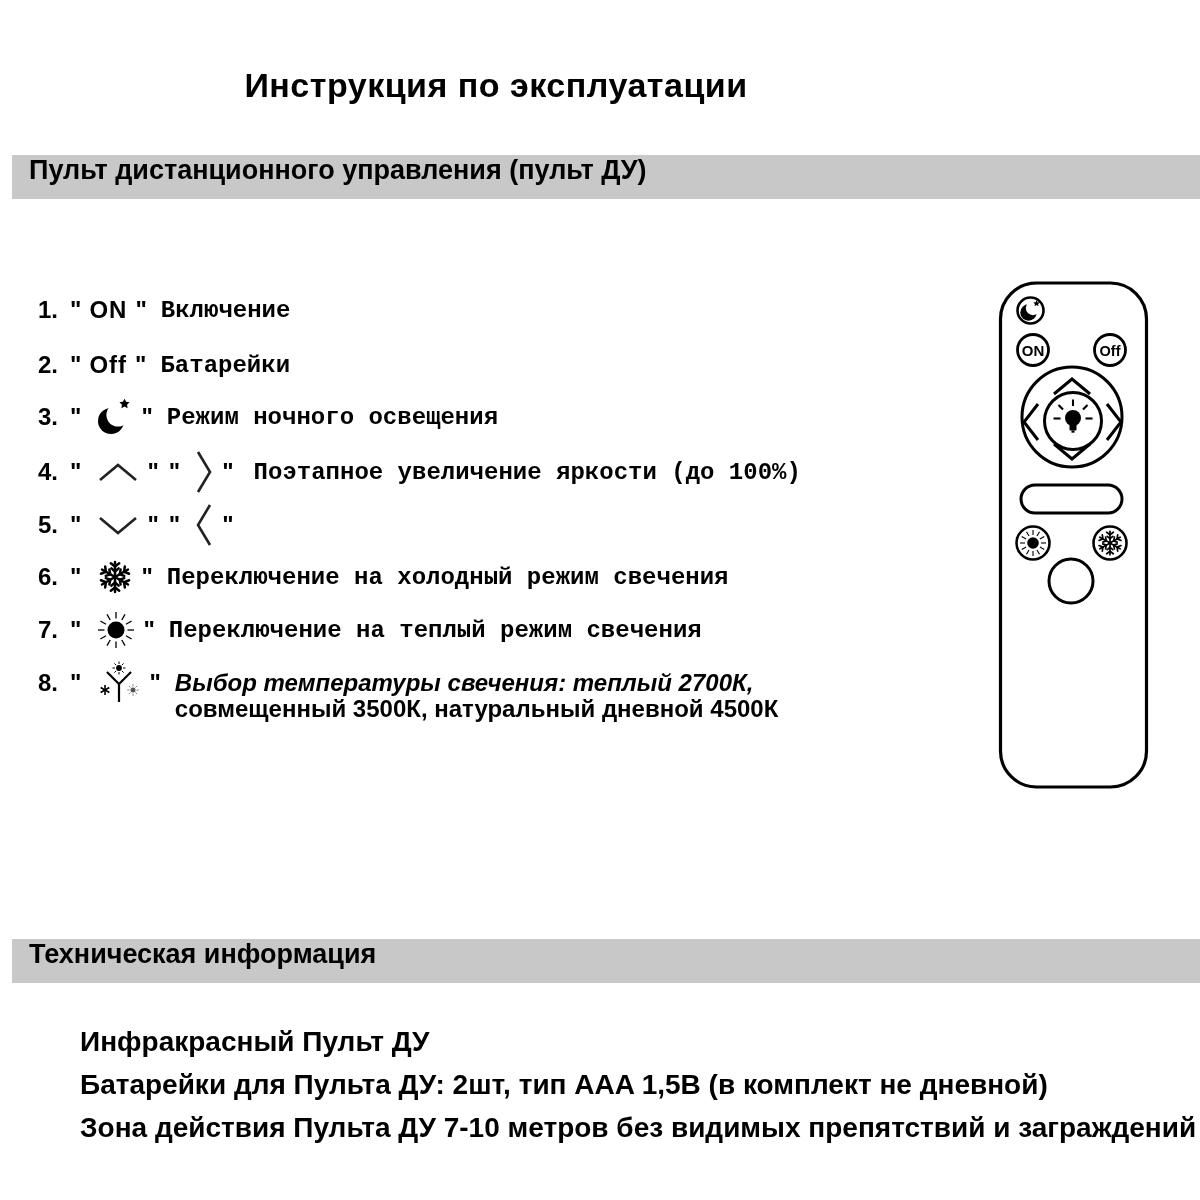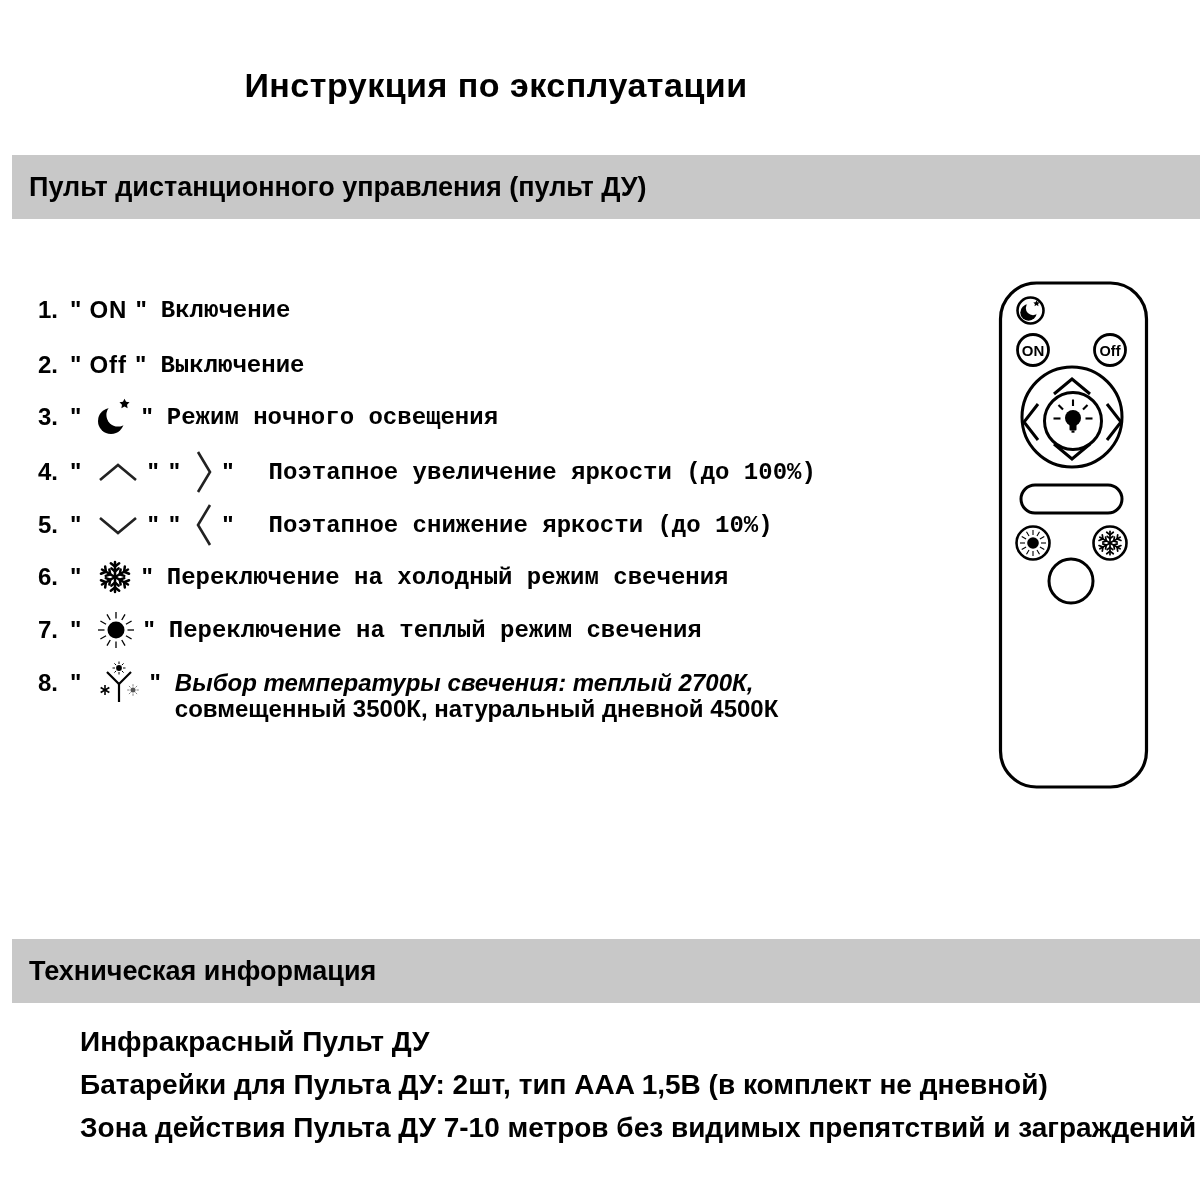--- a/index.html
+++ b/index.html
@@ -6,39 +6,39 @@
   body{
     width:1200px;height:1200px;position:relative;background:#ffffff;
     font-family:"Liberation Sans", sans-serif;font-weight:bold;color:#000;
     overflow:hidden;
   }
   .page-title{
     position:absolute;top:66px;left:0;width:992px;text-align:center;
     font-size:34px;letter-spacing:0.5px;margin:0;
   }
   .section-bar{
-    position:absolute;left:12px;right:0;height:64px;background:#c8c8c8;
-    display:flex;align-items:center;padding-left:17px;font-size:27px;
+    position:absolute;left:12px;right:0;height:44px;background:#c8c8c8;
+    display:flex;align-items:flex-start;padding-left:17px;font-size:27px;
     box-sizing:border-box;
   }
   .bar-remote{top:155px;}
   .bar-tech{top:939px;}
 
   .row{
     position:absolute;left:38px;height:46px;display:flex;align-items:center;
     font-size:24px;white-space:nowrap;
   }
   .r1{top:287px;} .r2{top:342px;} .r3{top:394px;} .r4{top:449px;}
   .r5{top:502px;} .r6{top:554px;} .r7{top:607px;} .r8{top:661px;align-items:flex-start;}
   .num{margin-right:12px;}
   .q{margin:0 0;}
   .q-after-num{margin-right:8px;}
   .code{margin:0 8px;letter-spacing:1px;}
   .label{margin-left:14px;font-family:Liberation Mono, monospace;}
-  .label-far{margin-left:35px;}
+  .label-far{margin-left:20px;}
   .icon-box{display:flex;align-items:center;justify-content:center;margin:0 7px;}
   .q-mid{margin-left:10px;margin-right:6px;}
   .r8 .fl{height:44px;display:flex;align-items:center;}
   .label2{margin-left:14px;}
   .label2 .l1{line-height:44px;height:44px;font-style:italic;}
   .label2 .l2{line-height:24px;margin-top:-8px;}
 
   .tech-line{position:absolute;left:40px;font-size:28px;margin-left:40px;}
   .t1{top:1026px;} .t2{top:1069px;} .t3{top:1112px;}
 
@@ -74,21 +74,21 @@
   <span class="code">ON</span>
   <span class="q">"</span>
   <span class="label">Включение</span>
 </div>
 
 <div class="row r2">
   <span class="num">2.</span>
   <span class="q">"</span>
   <span class="code">Off</span>
   <span class="q">"</span>
-  <span class="label">Выключение</span>
+  <span class="label">Батарейки</span>
 </div>
 
 <div class="row r3">
   <span class="num">3.</span>
   <span class="q q-after-num">"</span>
   <span class="icon-box">
     <svg width="38" height="44" viewBox="0 0 38 44">
       <circle cx="15" cy="26" r="13" fill="#000"></circle>
       <circle cx="22" cy="20" r="11.6" fill="#fff"></circle>
       <use href="#star5" transform="translate(28.5,9) scale(1.15)" fill="#000"></use>
@@ -126,21 +126,20 @@
     </svg>
   </span>
   <span class="q">"</span>
   <span class="q q-mid">"</span>
   <span class="icon-box">
     <svg width="22" height="48" viewBox="0 0 22 48">
       <polyline points="17,4 5,24 17,44" fill="none" stroke="#222" stroke-width="2.6"></polyline>
     </svg>
   </span>
   <span class="q">"</span>
-  <span class="label label-far">Поэтапное снижение яркости (до 10%)</span>
 </div>
 
 <div class="row r6">
   <span class="num">6.</span>
   <span class="q q-after-num">"</span>
   <span class="icon-box">
     <svg width="38" height="38" viewBox="-19 -19 38 38">
       <g stroke-width="2.5">
         <use href="#sfarm"></use>
         <use href="#sfarm" transform="rotate(60)"></use>

